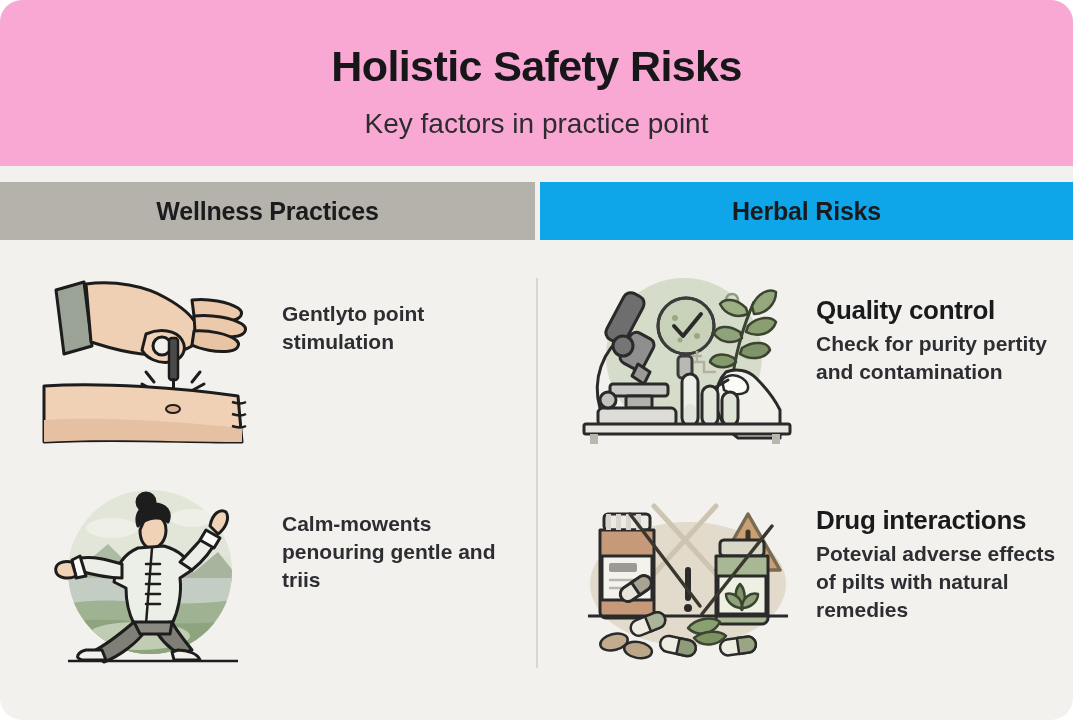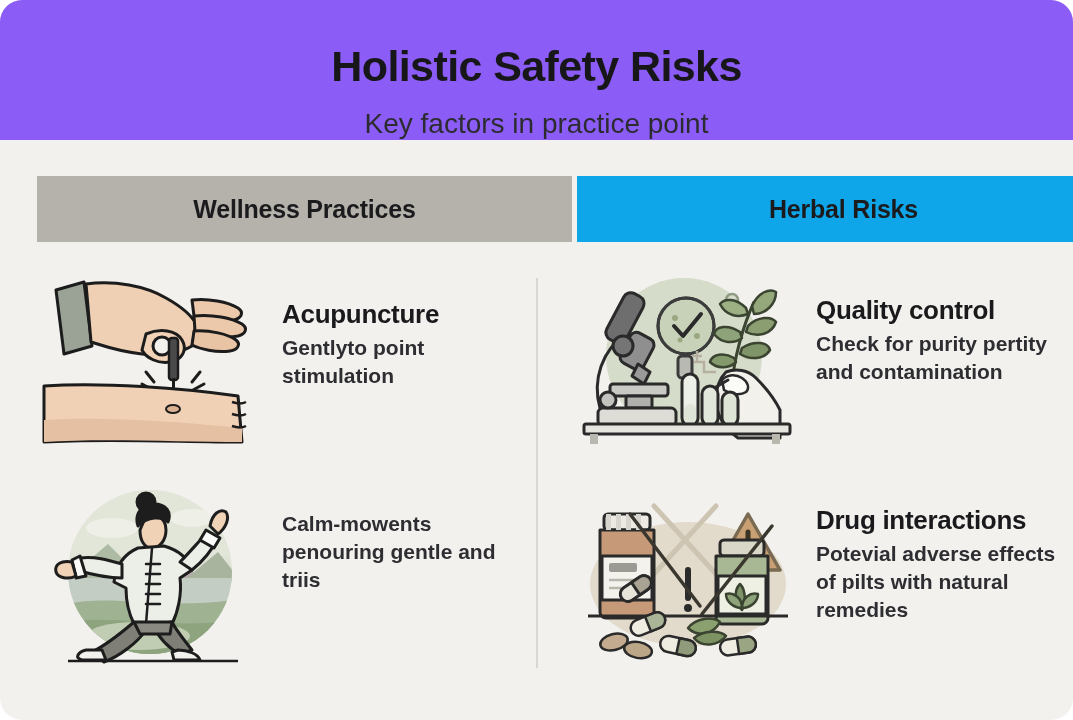--- a/index.html
+++ b/index.html
@@ -20,22 +20,22 @@
     height: 720px;
     background: #f2f1ee;
     border-radius: 22px;
     overflow: hidden;
   }
   
   .header {
     position: absolute;
     left: 0; top: 0;
     width: 1073px;
-    height: 140px;
-    background: #8b5cf6;
+    height: 166px;
+    background: #f9a8d4;
   }
   .title {
     position: absolute;
     left: 0; top: 44px;
     width: 1073px;
     text-align: center;
     font-size: 43px;
     font-weight: bold;
     letter-spacing: -0.6px;
     color: #17171a;
@@ -46,26 +46,25 @@
     left: 0; top: 108px;
     width: 1073px;
     text-align: center;
     font-size: 28px;
     font-weight: normal;
     color: #2c2c30;
   }
   
   .band {
     position: absolute;
-    top: 176px;
-    height: 66px;
+    top: 182px;
+    height: 58px;
     display: flex;
     align-items: center;
     justify-content: center;
-    margin-left: 37px;
   }
   .band-left {
     left: 0;
     width: 535px;
     background: #b5b2ab;
   }
   .band-right {
     left: 540px;
     width: 533px;
     background: #0ea5e9;
@@ -169,21 +168,20 @@
         <path d="M2 148 C60 144 140 150 200 156 L200 170 C140 170 60 166 2 170 Z" fill="#e5c0a2" stroke="none"></path>
 
         <path d="M190 130 C196 132 200 132 204 130" stroke="#1c1c1c" stroke-width="2.5" fill="none"></path>
         <path d="M190 142 C196 144 200 144 204 142" stroke="#1c1c1c" stroke-width="2.5" fill="none"></path>
         <path d="M190 154 C196 156 200 156 204 154" stroke="#1c1c1c" stroke-width="2.5" fill="none"></path>
 
         <ellipse cx="131" cy="137" rx="7" ry="4" fill="#dcb191" stroke="#1c1c1c" stroke-width="2"></ellipse>
       </svg>
     </div>
     <div class="cell-text">
-      <div class="cell-title">Acupuncture</div>
       <div class="cell-desc">Gentlyto point stimulation</div>
     </div>
   </div>
 
   <div class="cell r1c2">
     <div class="cell-art">
       <svg width="224" height="180" viewBox="0 0 224 180">
 
         <circle cx="108" cy="88" r="78" fill="#d5dcc9"></circle>
 

